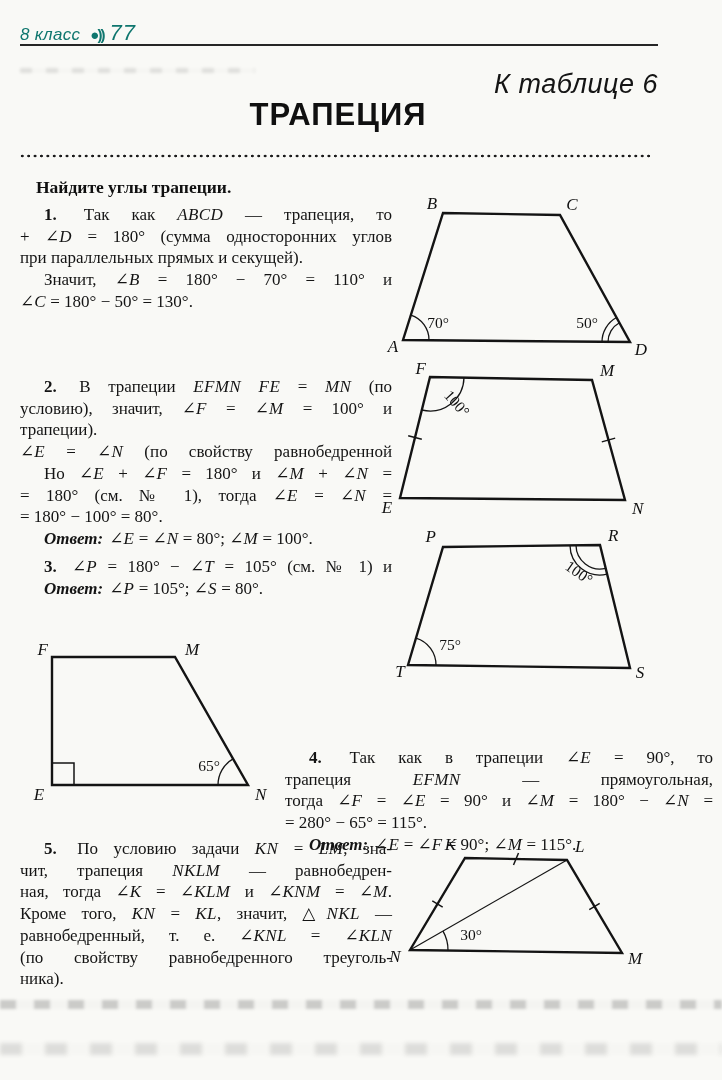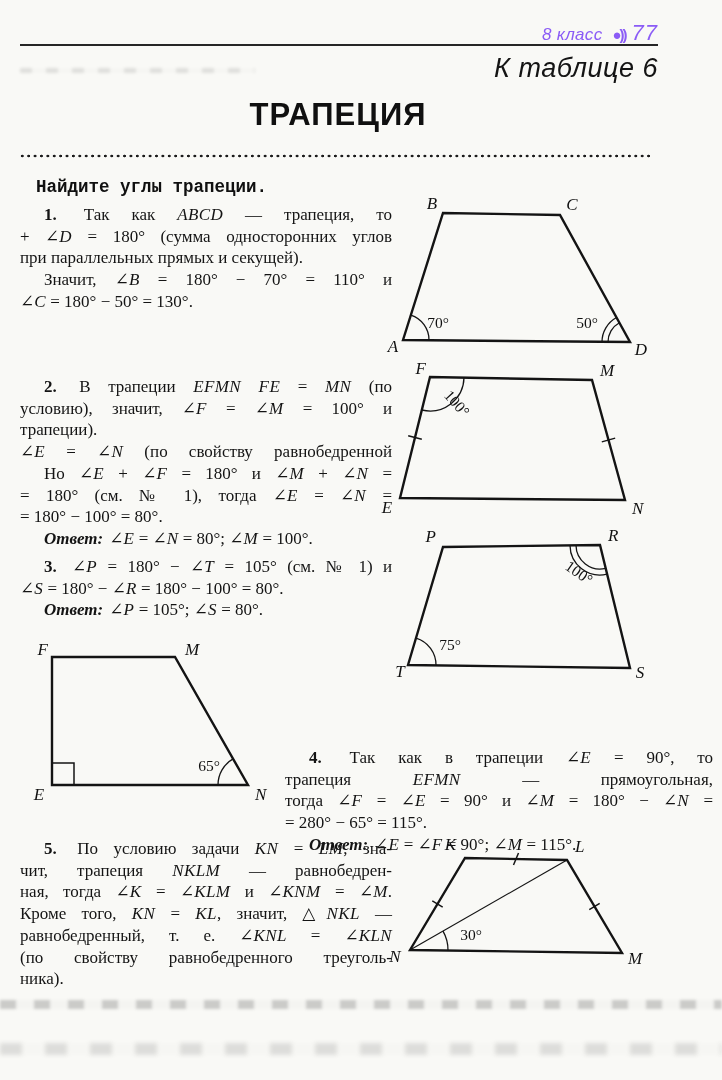--- a/index.html
+++ b/index.html
@@ -9,52 +9,51 @@
     position:relative;
     font-family:"Liberation Serif","DejaVu Serif",serif;
     color:#181818;
     overflow:hidden;
   }
   .abs { position:absolute; }
 
   
   .hdr {
     top:20px; left:20px; width:638px;
-    text-align:right;
     font-family:"Liberation Sans","DejaVu Sans",sans-serif;
     font-style:italic;
-    font-size:17px; color:#8b5cf6;
+    font-size:17px; color:#0f766e;
     white-space:nowrap;
   }
   .hdr .grade { letter-spacing:.3px; }
   .hdr .mark { font-style:normal; font-weight:700; letter-spacing:-2px; padding:0 6px 0 10px; font-size:15px; }
   .hdr .pageno { font-size:22px; letter-spacing:1px; }
   .rule1 { top:44px; left:20px; width:638px; height:2.4px; background:#262626; }
   .tableref {
-    top:53px; left:20px; width:638px;
+    top:69px; left:20px; width:638px;
     text-align:right;
     font-family:"Liberation Sans","DejaVu Sans",sans-serif;
     font-style:italic; font-size:27px; color:#141414;
     letter-spacing:.5px;
   }
   .title {
     top:97px; left:20px; width:636px;
     text-align:center;
     font-family:"Liberation Sans","DejaVu Sans",sans-serif;
     font-weight:700; font-size:31px; color:#101010;
     letter-spacing:1px;
   }
   .dots {
     top:153px; left:20px; width:633px; height:6px;
     background-image:radial-gradient(circle at 2.4px 3px, #1b1b1b 1.25px, rgba(0,0,0,0) 1.6px);
     background-size:6.4px 6px; background-repeat:repeat-x;
   }
   .instruction {
     top:177px; left:36px;
-    font-family:Liberation Mono, monospace;
+    font-family:Liberation Serif, serif;
     font-weight:700; font-size:17.5px; color:#101010;
   }
 
   
   .prob {
     width:372px;
     font-size:17px; line-height:21.7px;
     color:#141414;
   }
   .p1 { left:20px; top:204px; }
@@ -122,21 +121,20 @@
     <div class="tline j">условию), значит, ∠<i class="mv">F</i> = ∠<i class="mv">M</i> = 100° и</div>
     <div class="tline">трапеции).</div>
     <div class="tline j">∠<i class="mv">E</i> = ∠<i class="mv">N</i> (по свойству равнобедренной</div>
     <div class="tline j ind">Но ∠<i class="mv">E</i> + ∠<i class="mv">F</i> = 180° и ∠<i class="mv">M</i> + ∠<i class="mv">N</i> =</div>
     <div class="tline j">= 180° (см. № 1), тогда ∠<i class="mv">E</i> = ∠<i class="mv">N</i> =</div>
     <div class="tline">= 180° − 100° = 80°.</div>
     <div class="tline ind"><span class="ans">Ответ:</span> ∠<i class="mv">E</i> = ∠<i class="mv">N</i> = 80°; ∠<i class="mv">M</i> = 100°.</div>
   </div>
 <div class="abs prob p3">
     <div class="tline j ind"><b class="pnum">3.</b> ∠<i class="mv">P</i> = 180° − ∠<i class="mv">T</i> = 105° (см. № 1) и</div>
-    <div class="tline">∠<i class="mv">S</i> = 180° − ∠<i class="mv">R</i> = 180° − 100° = 80°.</div>
     <div class="tline ind"><span class="ans">Ответ:</span> ∠<i class="mv">P</i> = 105°; ∠<i class="mv">S</i> = 80°.</div>
   </div>
 <div class="abs prob p4">
     <div class="tline j ind"><b class="pnum">4.</b> Так как в трапеции ∠<i class="mv">E</i> = 90°, то</div>
     <div class="tline j">трапеция <i class="mv">EFMN</i> — прямоугольная,</div>
     <div class="tline j">тогда ∠<i class="mv">F</i> = ∠<i class="mv">E</i> = 90° и ∠<i class="mv">M</i> = 180° − ∠<i class="mv">N</i> =</div>
     <div class="tline">= 280° − 65° = 115°.</div>
     <div class="tline ind"><span class="ans">Ответ:</span> ∠<i class="mv">E</i> = ∠<i class="mv">F</i> = 90°; ∠<i class="mv">M</i> = 115°.</div>
   </div>
 <div class="abs prob p5">

